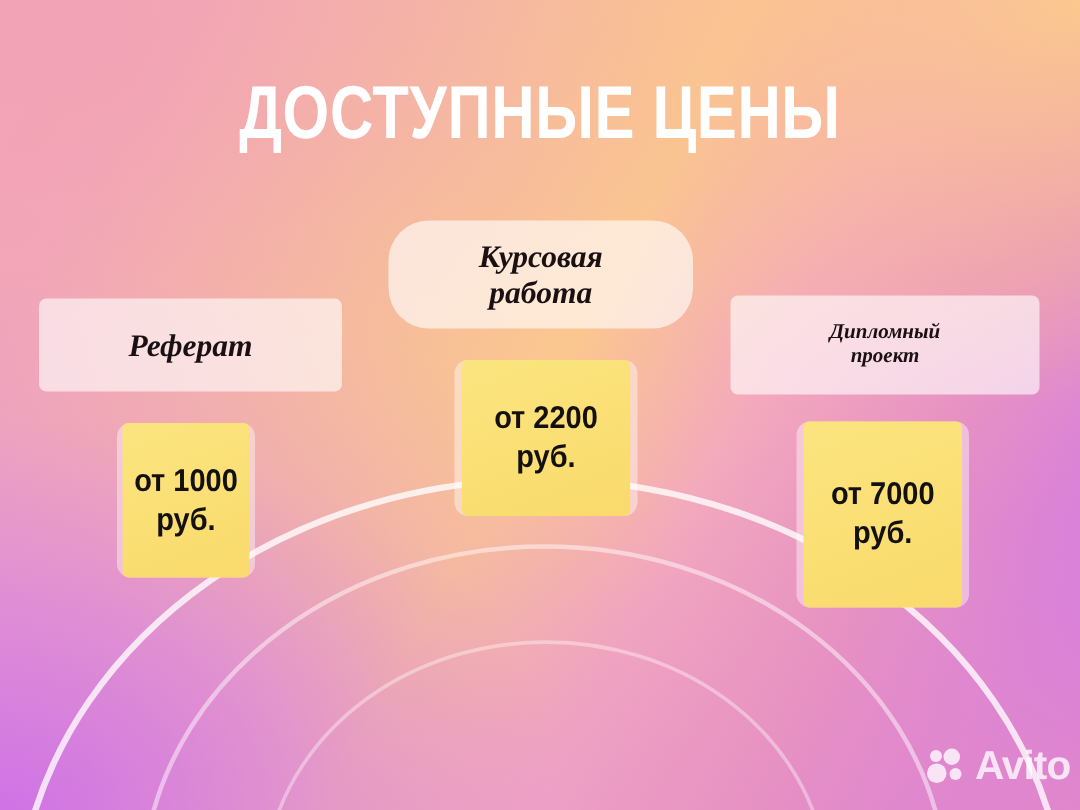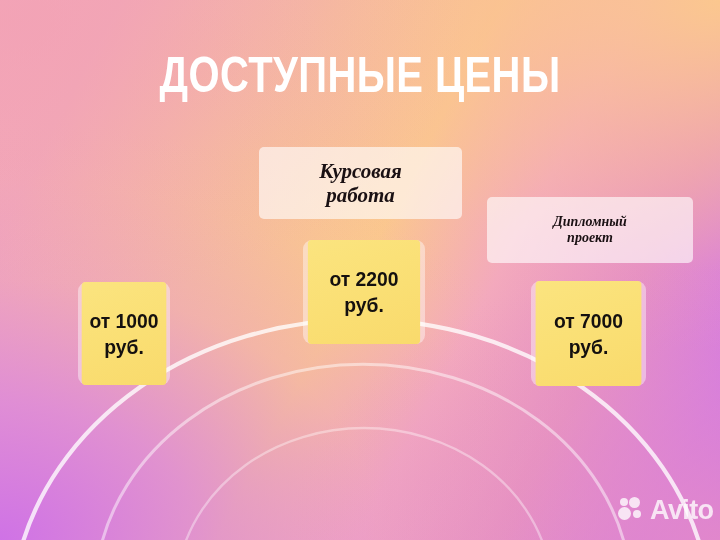--- a/index.html
+++ b/index.html
@@ -101,21 +101,21 @@
     align-items: center;
     justify-content: center;
     text-align: center;
     color: #1a1013;
     font-family: "Liberation Serif", "DejaVu Serif", serif;
     font-weight: 700;
     font-style: italic;
     line-height: 1.16;
   }
   .plaque-1 { left: 26px;  top: 199px; width: 202px; height: 62px; font-size: 21px; }
-  .plaque-2 { left: 259px; top: 147px; width: 203px; height: 72px; font-size: 21px; }
+  .plaque-2 { left: 259px; top: 147px; width: 203px; height: 72px; font-size: 21px; border-radius: 27px; }
   .plaque-3 { left: 487px; top: 197px; width: 206px; height: 66px; font-size: 14px; }
 
   
   .chip-frame {
     position: absolute;
     background: rgba(255,255,255,0.42);
     border-radius: 9px;
     padding: 0;
     box-sizing: border-box;
   }
@@ -130,28 +130,29 @@
     text-align: center;
     color: #14100f;
     font-family: "Liberation Sans Narrow", "Liberation Sans", sans-serif;
     font-weight: 700;
     font-size: 21px;
     line-height: 1.22;
     transform: scaleX(0.92);
   }
   .chip-1 { left: 78px;  top: 282px; width: 92px; height: 103px; }
   .chip-2 { left: 303px; top: 240px; width: 122px; height: 104px; }
-  .chip-3 { left: 531px; top: 281px; width: 115px; height: 105px; }
+  .chip-3 { left: 531px; top: 281px; width: 115px; height: 124px; }
 
   
   .avito {
     position: absolute;
     left: 618px;
     top: 497px;
     display: flex;
+    align-items: center;
     gap: 8px;
     opacity: 0.78;
   }
   .avito-mark {
     position: relative;
     width: 24px;
     height: 24px;
   }
   .avito-mark i {
     position: absolute;
@@ -186,20 +187,23 @@
   <svg class="arcs" width="720" height="540" viewBox="0 0 720 540">
     <g fill="none" stroke="#ffffff" stroke-linecap="round">
       <path d="M 18 560 A 350 300 0 0 1 704 560" stroke-width="4.2" stroke-opacity="0.78"></path>
       <path d="M 98 560 A 268 230 0 0 1 628 560" stroke-width="3.0" stroke-opacity="0.48"></path>
       <path d="M 180 560 A 188 166 0 0 1 548 560" stroke-width="2.4" stroke-opacity="0.38"></path>
     </g>
   </svg>
 
   <div class="title">ДОСТУПНЫЕ ЦЕНЫ</div>
 
+  <div class="plaque plaque-1">
+    <span>Реферат</span>
+  </div>
   <div class="chip-frame chip-1">
     <div class="chip-core">
       <span>от 1000<br>руб.</span>
     </div>
   </div>
 
   <div class="plaque plaque-2">
     <span>Курсовая<br>работа</span>
   </div>
   <div class="chip-frame chip-2">

